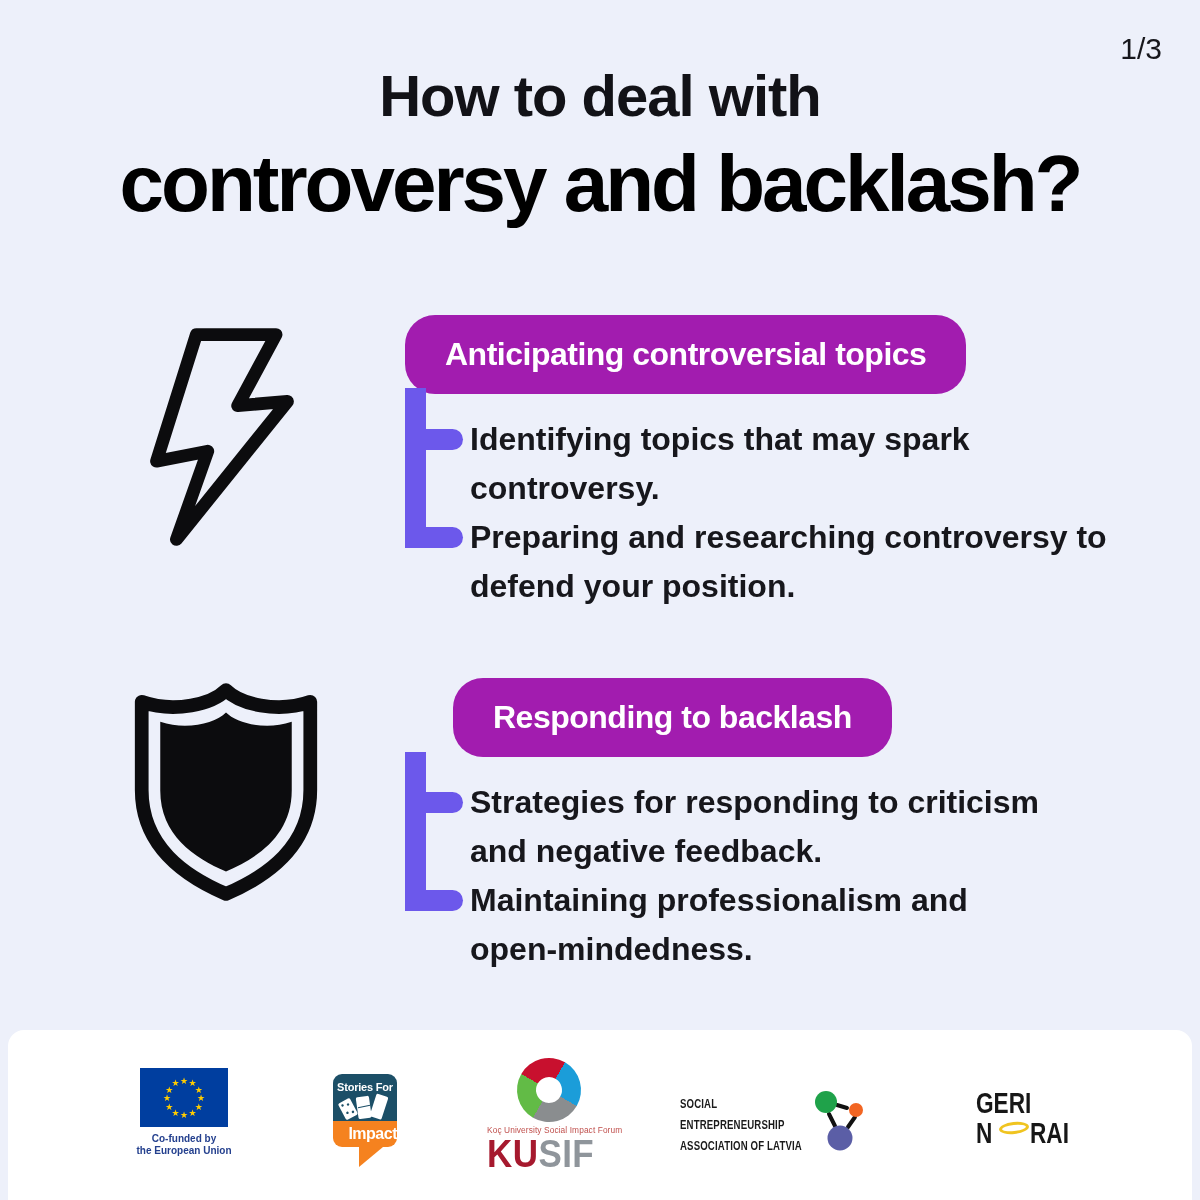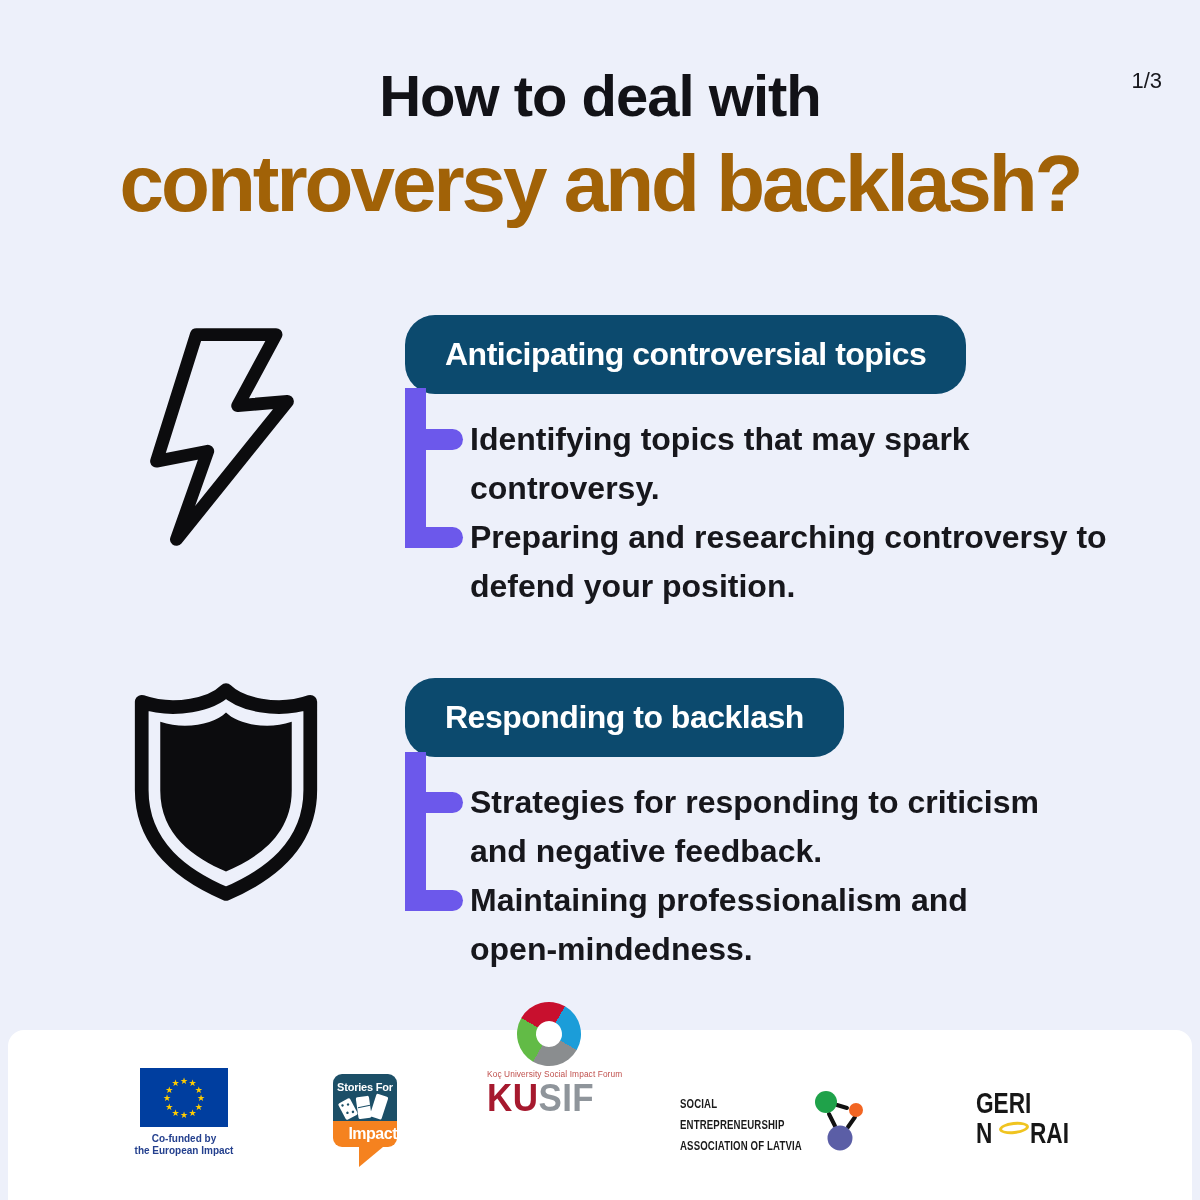--- a/index.html
+++ b/index.html
@@ -2,39 +2,39 @@
 <html><head>
 <meta charset="utf-8">
 <style>
   * { margin:0; padding:0; box-sizing:border-box; }
   html,body { width:1200px; height:1200px; }
   body { font-family:"Liberation Sans","DejaVu Sans",sans-serif; }
 
   .page { position:relative; width:1200px; height:1200px; background:#EDF0FA; overflow:hidden; }
 
   
-  .page-indicator { position:absolute; top:32px; right:38px; font-size:22px; color:#17171C;margin-top:36px; }
+  .page-indicator { position:absolute; top:32px; right:38px; font-size:30px; color:#17171C; }
 
   
   .title-line1 { position:absolute; top:62px; left:0; width:100%; text-align:center;
                  font-size:58px; font-weight:800; letter-spacing:-1px; color:#121217; }
   .title-line2 { position:absolute; top:138px; left:0; width:100%; text-align:center;
-                 font-size:80px; font-weight:800; letter-spacing:-3px; color:#a16207; }
+                 font-size:80px; font-weight:800; letter-spacing:-3px; color:#000000; }
 
   
   .icon-box { position:absolute; }
   #lightning-box { left:148px; top:322px; width:148px; height:230px; }
   #shield-box    { left:128px; top:678px; width:196px; height:228px; }
 
   
   .pill { position:absolute; left:405px; height:79px; display:inline-flex; align-items:center;
-          padding:0 40px; background:#0c4a6e; border-radius:30px; }
+          padding:0 40px; background:#a21caf; border-radius:30px; }
   .pill span { color:#fff; font-size:32px; font-weight:700; letter-spacing:-0.5px; white-space:nowrap; }
   #pill-1 { top:315px; }
-  #pill-2 { top:678px; }
+  #pill-2 { top:678px;margin-left:48px; }
 
   
   .vbar  { position:absolute; left:405px; width:21px; background:#6C58EB; border-bottom-left-radius:12px; }
   #vbar-1 { top:388px; height:160px; }
   #vbar-2 { top:752px; height:159px; }
   .stub  { position:absolute; left:405px; width:58px; height:21px; background:#6C58EB;
            border-top-right-radius:11px; border-bottom-right-radius:11px; }
   #stub-1a { top:429px; } #stub-1b { top:527px; }
   #stub-2a { top:792px; } #stub-2b { top:890px; }
 
@@ -55,21 +55,21 @@
   
   .sfi { position:absolute; left:333px; top:1074px; width:64px; }
   .sfi-top { height:47px; background:#1C4F67; border-radius:9px 9px 0 0; text-align:center; overflow:hidden; }
   .sfi-top .sfi-title { display:block; color:#fff; font-weight:700; font-size:11px; letter-spacing:-0.2px; margin-top:7px; }
   .sfi-bottom { height:26px; background:#F5821F; border-radius:0 0 9px 9px; display:flex; align-items:center; justify-content:flex-end; }
   .sfi-bottom span { color:#fff; font-weight:700; font-size:16px; letter-spacing:-0.5px; }
   .sfi-tail { position:absolute; left:26px; top:73px; width:0; height:0;
               border-top:20px solid #F5821F; border-right:24px solid transparent; }
 
   
-  .kusif { position:absolute; left:487px; top:1002px; width:124px; text-align:left; }
+  .kusif { position:absolute; left:487px; top:1058px; width:124px; text-align:left; }
   .kusif-swirl { position:relative; width:64px; height:64px; border-radius:50%; margin:0 auto;
                  background:conic-gradient(from 315deg,#C8102E 0 25%,#1B9DD9 25% 50%,#8A8D8F 50% 75%,#62BB46 75% 100%);
                  transform:rotate(-15deg); }
   .kusif-swirl .hole { position:absolute; left:19px; top:19px; width:26px; height:26px; border-radius:50%; background:#fff; }
   .kusif-sub { margin-top:3px; font-size:8.5px; color:#C0504D; letter-spacing:0.1px; white-space:nowrap;
                transform:scaleX(0.98); transform-origin:left; }
   .kusif-word { font-size:38px; font-weight:700; letter-spacing:0.5px; line-height:1.0;
                 transform:scaleX(0.92); transform-origin:left; white-space:nowrap; }
   .kusif-ku { color:#A6192E; } .kusif-sif { color:#8F959B; }
 
@@ -157,21 +157,21 @@
           <text x="35.5" y="47.7">★</text>
           <text x="29.3" y="41.5">★</text>
         <text x="27" y="33">★</text>
           <text x="29.3" y="24.5">★</text>
           <text x="35.5" y="18.3">★</text>
       </g>
     </svg>
   </div>
   <div class="eu-caption">
     <div>Co-funded by</div>
-    <div>the European Impact</div>
+    <div>the European Union</div>
   </div>
 
   <div class="sfi">
     <div class="sfi-top">
       <span class="sfi-title">Stories For</span>
       <svg width="60" height="30" viewBox="0 0 60 34">
         <g>
           <rect x="3" y="8" width="15" height="21" rx="2" fill="#fff" transform="rotate(-28 10 18)"></rect>
           <g fill="#1C4F67" transform="rotate(-28 10 18)">
             <circle cx="7" cy="12" r="1.4"></circle>

